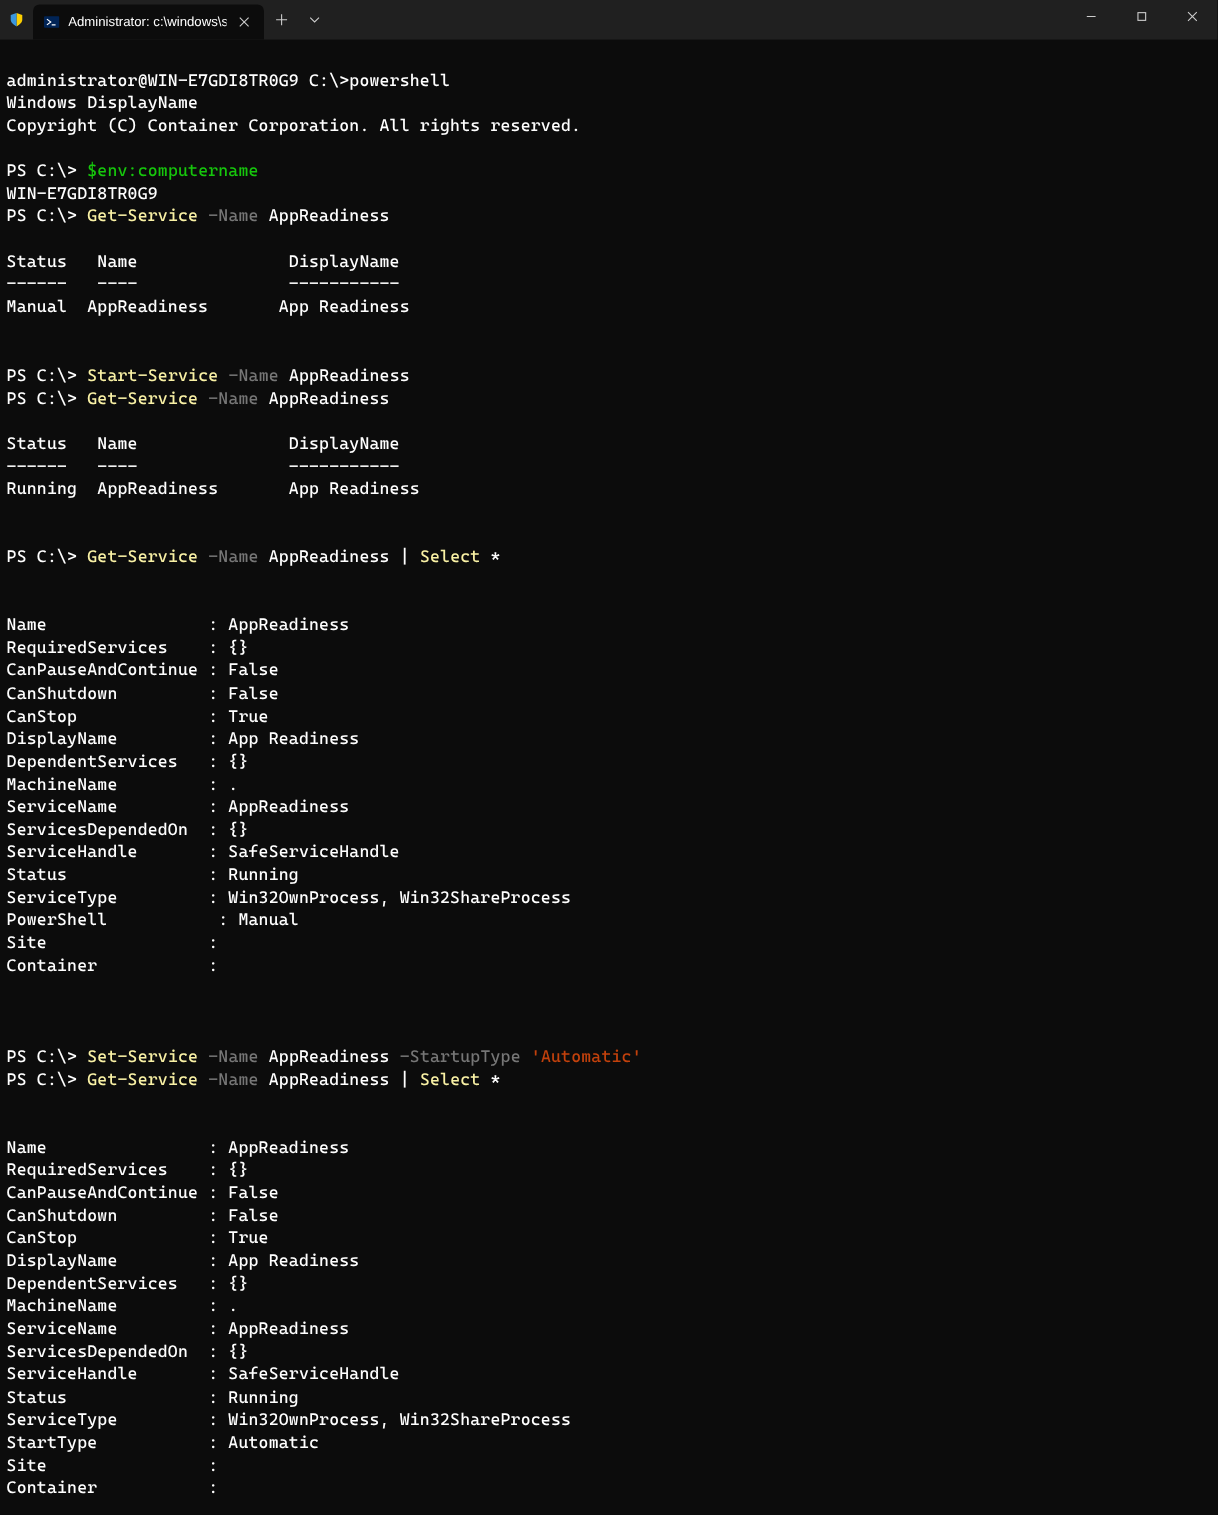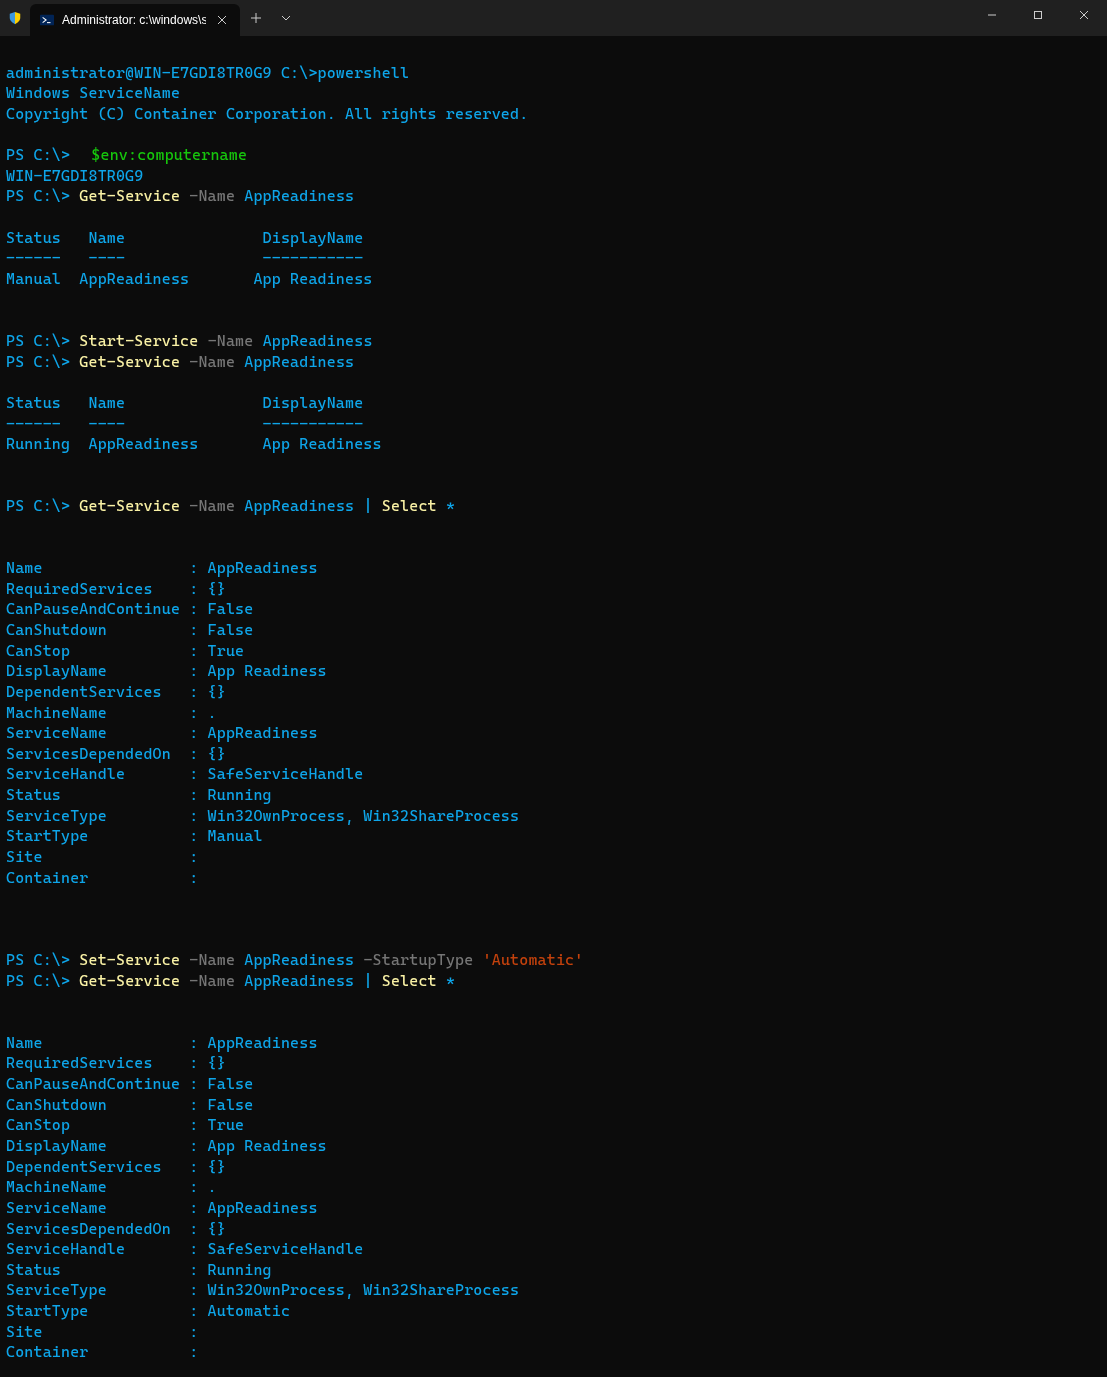--- a/index.html
+++ b/index.html
@@ -76,23 +76,23 @@
     cursor:pointer;
   }
   .terminal {
     background:#0c0c0c;
     padding: 6px 6px;
     white-space: pre;
     line-height: 1.35;
     letter-spacing: 0.2px;
     font-size: 15.3px;
   }
-  .c-white  { color:#0ea5e9; }
+  .c-white  { color:#ffffff; }
   .c-yellow { color:#f9f1a5; }
-  .c-green  { color:#16c60c;margin-left:12px; }
+  .c-green  { color:#16c60c; }
   .c-gray   { color:#767676;text-align:right; }
   .c-teal   { color:#c2410c; }
   svg { display:block; }
 </style>
 </head>
 <body>
 
 <div class="titlebar">
   <div class="shield-box">
     <svg width="14" height="14" viewBox="0 0 16 16">
@@ -139,21 +139,21 @@
     <div class="win-btn">
       <svg width="10" height="10" viewBox="0 0 10 10">
           <path d="M1 1 L9 9 M9 1 L1 9" stroke="#ccc" stroke-width="1"></path>
         </svg>
     </div>
   </div>
 </div>
 
 <div class="terminal"><span>
 </span><span class="c-white">administrator@WIN-E7GDI8TR0G9 C:\&gt;</span><span class="c-white">powershell</span>
-<span class="c-white">Windows ServiceName</span>
+<span class="c-white">Windows DisplayName</span>
 <span class="c-white">Copyright (C) Container Corporation. All rights reserved.</span>
 
 <span class="c-white">PS C:\&gt;</span> <span class="c-green">$env:computername</span>
 <span class="c-white">WIN-E7GDI8TR0G9</span>
 <span class="c-white">PS C:\&gt;</span> <span class="c-yellow">Get-Service</span> <span class="c-gray">-Name</span> <span class="c-white">AppReadiness</span>
 
 <span class="c-white">Status   Name               DisplayName</span>
 <span class="c-white">------   ----               -----------</span>
 <span class="c-white">Manual  AppReadiness       App Readiness</span>
 
@@ -175,21 +175,21 @@
 <span class="c-white">CanShutdown         : False</span>
 <span class="c-white">CanStop             : True</span>
 <span class="c-white">DisplayName         : App Readiness</span>
 <span class="c-white">DependentServices   : {}</span>
 <span class="c-white">MachineName         : .</span>
 <span class="c-white">ServiceName         : AppReadiness</span>
 <span class="c-white">ServicesDependedOn  : {}</span>
 <span class="c-white">ServiceHandle       : SafeServiceHandle</span>
 <span class="c-white">Status              : Running</span>
 <span class="c-white">ServiceType         : Win32OwnProcess, Win32ShareProcess</span>
-<span class="c-white">StartType           : Manual</span>
+<span class="c-white">PowerShell           : Manual</span>
 <span class="c-white">Site                :</span>
 <span class="c-white">Container           :</span>
 
 
 
 <span class="c-white">PS C:\&gt;</span> <span class="c-yellow">Set-Service</span> <span class="c-gray">-Name</span> <span class="c-white">AppReadiness</span> <span class="c-gray">-StartupType</span> <span class="c-teal">'Automatic'</span>
 <span class="c-white">PS C:\&gt;</span> <span class="c-yellow">Get-Service</span> <span class="c-gray">-Name</span> <span class="c-white">AppReadiness</span><span class="c-white"> | </span><span class="c-yellow">Select</span><span class="c-white"> *</span>
 
 
 <span class="c-white">Name                : AppReadiness</span>

